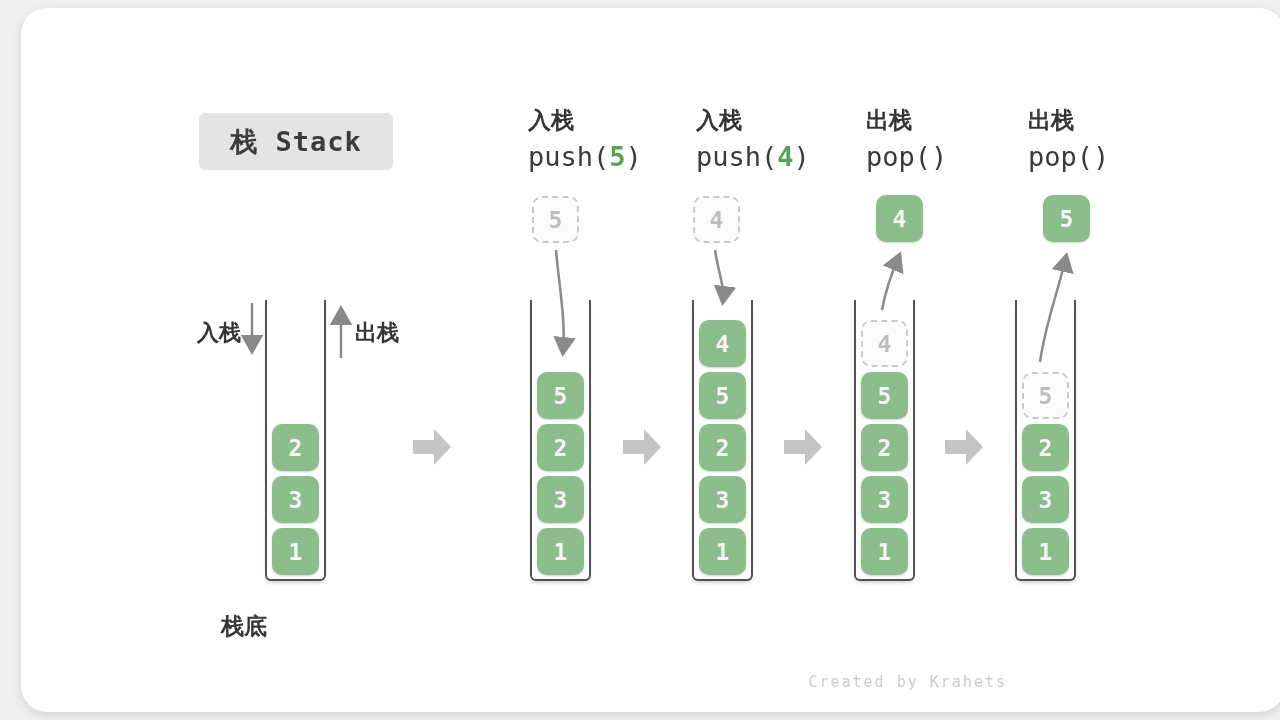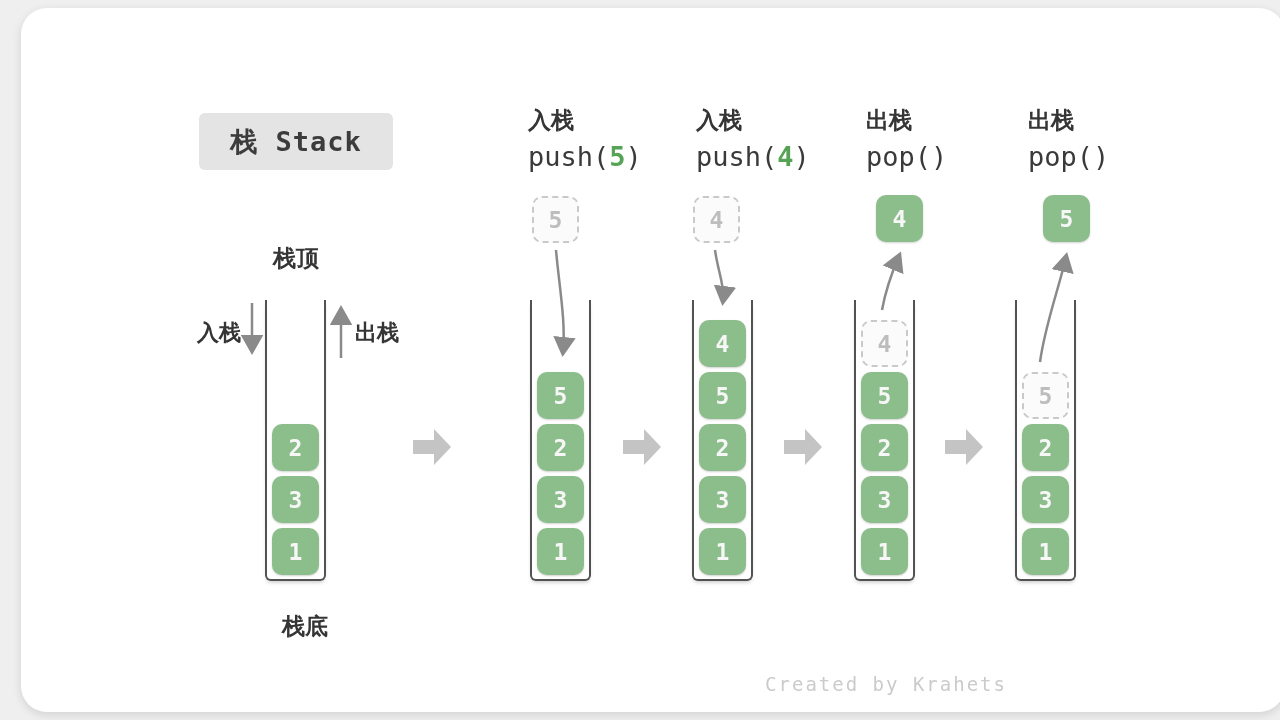--- a/index.html
+++ b/index.html
@@ -48,36 +48,35 @@
     font-size:23px;font-weight:bold;color:#f7f7f7;
     box-shadow:0 1px 2px rgba(0,0,0,0.18);
   }
   .cell.ghostcell{
     background:#fbfbfb;border:2px dashed #c9c9c9;color:#bdbdbd;
     box-shadow:none;
   }
   .credit{
     position:absolute;right:38px;top:673px;
     font-family:"DejaVu Sans Mono","Liberation Mono",monospace;
-    font-size:19px;color:#cbcbcb;letter-spacing:2px;
+    font-size:15px;color:#cbcbcb;letter-spacing:2px;
   }
   svg.overlay{position:absolute;left:0;top:0;width:1280px;height:720px;pointer-events:none;}
 </style>
 </head>
 <body>
 
 <div class="canvas">
   <div class="card"></div>
 
   <div class="title-badge">栈 Stack</div>
 
-  <div class="lbl-cn" style="left:223px;top:243px;width:120px;text-align:center;">栈顶</div>
   <div class="lbl-cn" style="left:166px;top:318px;width:62px;text-align:right;font-size:22px;">入栈</div>
   <div class="lbl-cn" style="left:342px;top:318px;font-size:22px;">出栈</div>
-  <div class="lbl-cn" style="left:232px;top:611px;width:120px;text-align:center;">栈底</div>
+  <div class="lbl-cn" style="left:208px;top:611px;width:120px;">栈底</div>
 
   <div class="stack-container" style="left:252px;"></div>
   <div class="cell" style="left:259px;top:424px;">2</div>
   <div class="cell" style="left:259px;top:476px;">3</div>
   <div class="cell" style="left:259px;top:528px;">1</div>
 
   <div class="col-header" style="left:515px;">
     <div class="cn">入栈</div>
     <div class="code"><span>push(</span><span class="arg">5</span><span>)</span></div>
   </div>

